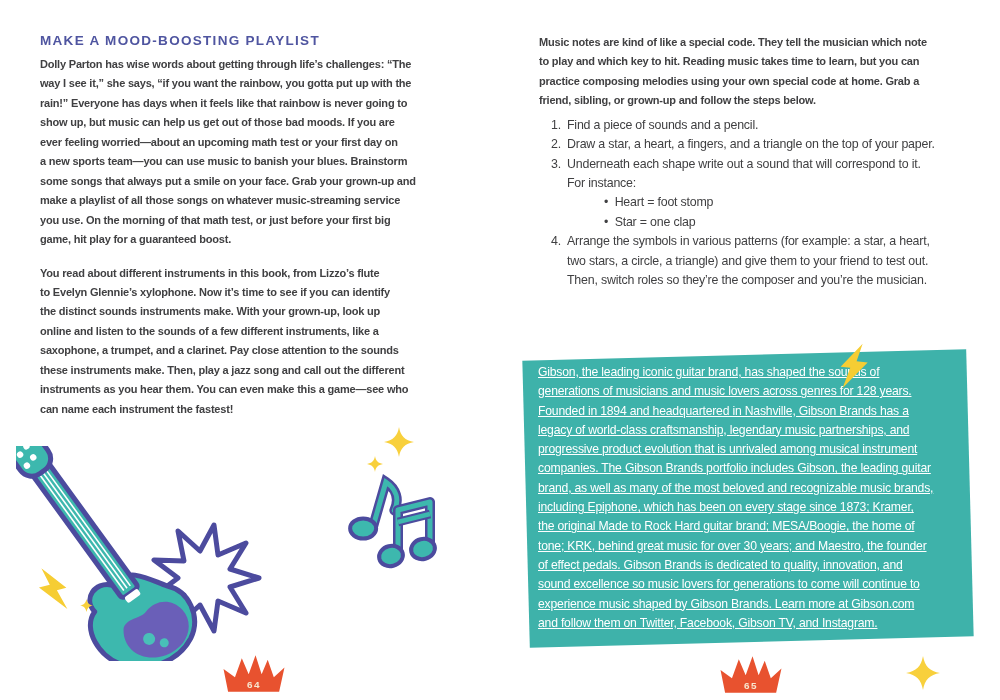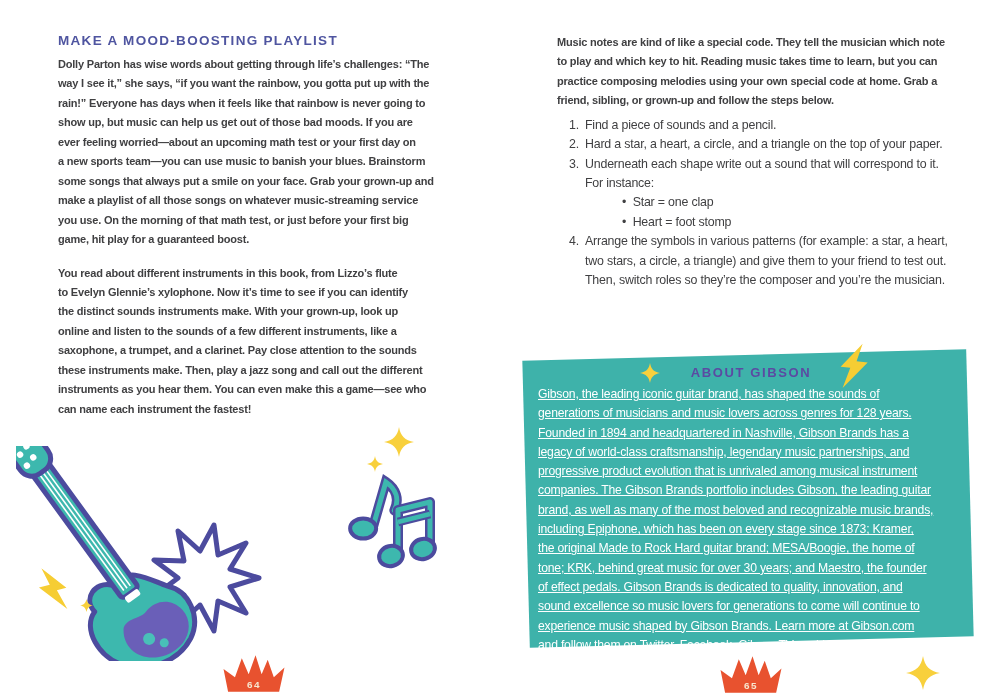--- a/index.html
+++ b/index.html
@@ -1,20 +1,20 @@
 <!DOCTYPE html>
 <html><head>
 <meta charset="utf-8">
 <style>
   html,body{margin:0;padding:0;background:#ffffff;}
   .canvas{
     position:relative;width:1000px;height:700px;background:#ffffff;
     font-family:"Liberation Sans", sans-serif;overflow:hidden;
   }
-  .page-col{position:absolute;margin-left:18px;}
+  .page-col{position:absolute;}
   .sec-heading{
     margin:0 0 7px 0;font-size:13.5px;font-weight:700;letter-spacing:1.3px;
     color:#4f55a0;
   }
   .body-text{
     margin:0 0 14px 0;font-size:11px;line-height:19.45px;letter-spacing:-0.2px;
     color:#404042;white-space:pre;font-weight:bold;
   }
   .sec-heading.second{margin-top:12px;}
   
@@ -80,50 +80,44 @@
 to play and which key to hit. Reading music takes time to learn, but you can
 practice composing melodies using your own special code at home. Grab a
 friend, sibling, or grown-up and follow the steps below.</p>
     <ol class="steps">
       <li class="step">
         <span class="step-num">1.</span>
         <span class="step-text">Find a piece of sounds and a pencil.</span>
       </li>
       <li class="step">
         <span class="step-num">2.</span>
-        <span class="step-text">Hard a star, a heart, a circle, and a triangle on the top of your paper.</span>
+        <span class="step-text">Draw a star, a heart, a fingers, and a triangle on the top of your paper.</span>
       </li>
       <li class="step">
         <span class="step-num">3.</span>
         <span>
           <span class="step-text">Underneath each shape write out a sound that will correspond to it.
 For instance:</span>
           <ul class="sub-bullets">
+            <li>Heart = foot stomp</li>
             <li>Star = one clap</li>
-            <li>Heart = foot stomp</li>
           </ul>
         </span>
       </li>
       <li class="step">
         <span class="step-num">4.</span>
         <span class="step-text">Arrange the symbols in various patterns (for example: a star, a heart,
 two stars, a circle, a triangle) and give them to your friend to test out.
 Then, switch roles so they’re the composer and you’re the musician.</span>
       </li>
     </ol>
   </div>
 
   <div class="about-bg"></div>
   <div class="about-content">
-    <div class="about-heading-row">
-      <svg class="deco" style="left:102px;top:0px;position:absolute;" width="20" height="20" viewBox="0 0 24 24">
-        <path d="M12 0 C13.2 7.2 16.8 10.8 24 12 C16.8 13.2 13.2 16.8 12 24 C10.8 16.8 7.2 13.2 0 12 C7.2 10.8 10.8 7.2 12 0 Z" fill="#f8d03c"></path>
-      </svg>
-      <h3 class="about-heading">ABOUT GIBSON</h3>
-    </div>
     <p class="about-body">Gibson, the leading iconic guitar brand, has shaped the sounds of
 generations of musicians and music lovers across genres for 128 years.
 Founded in 1894 and headquartered in Nashville, Gibson Brands has a
 legacy of world-class craftsmanship, legendary music partnerships, and
 progressive product evolution that is unrivaled among musical instrument
 companies. The Gibson Brands portfolio includes Gibson, the leading guitar
 brand, as well as many of the most beloved and recognizable music brands,
 including Epiphone, which has been on every stage since 1873; Kramer,
 the original Made to Rock Hard guitar brand; MESA/Boogie, the home of
 tone; KRK, behind great music for over 30 years; and Maestro, the founder

